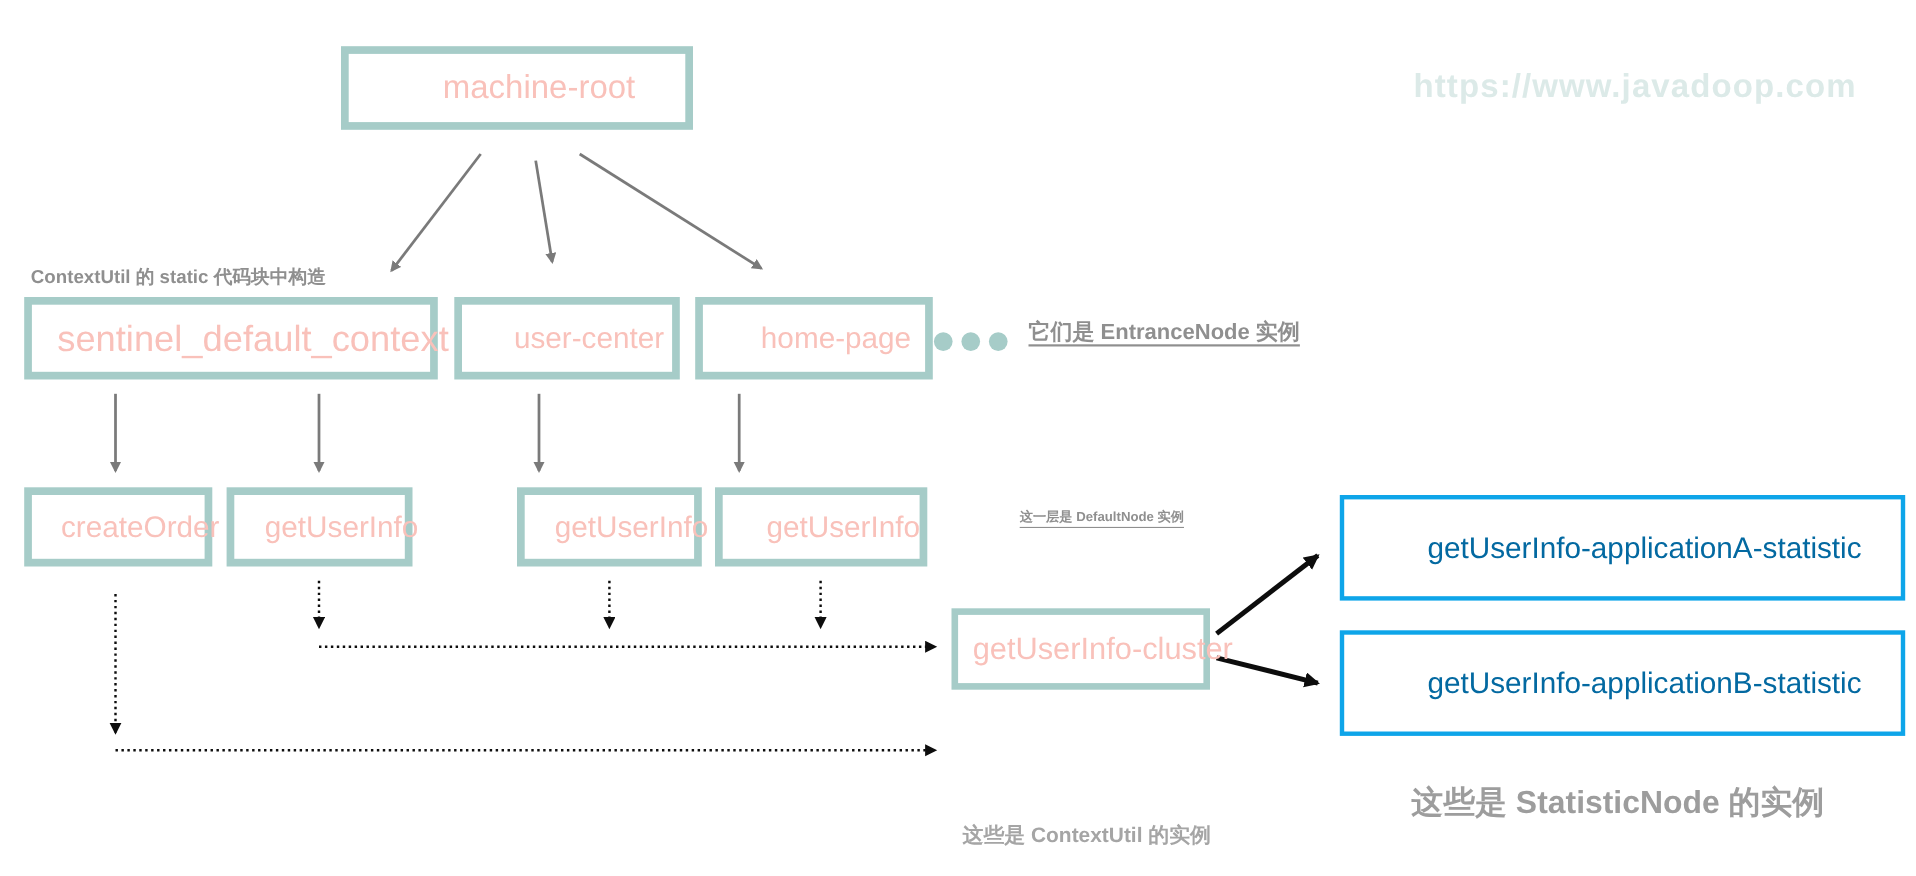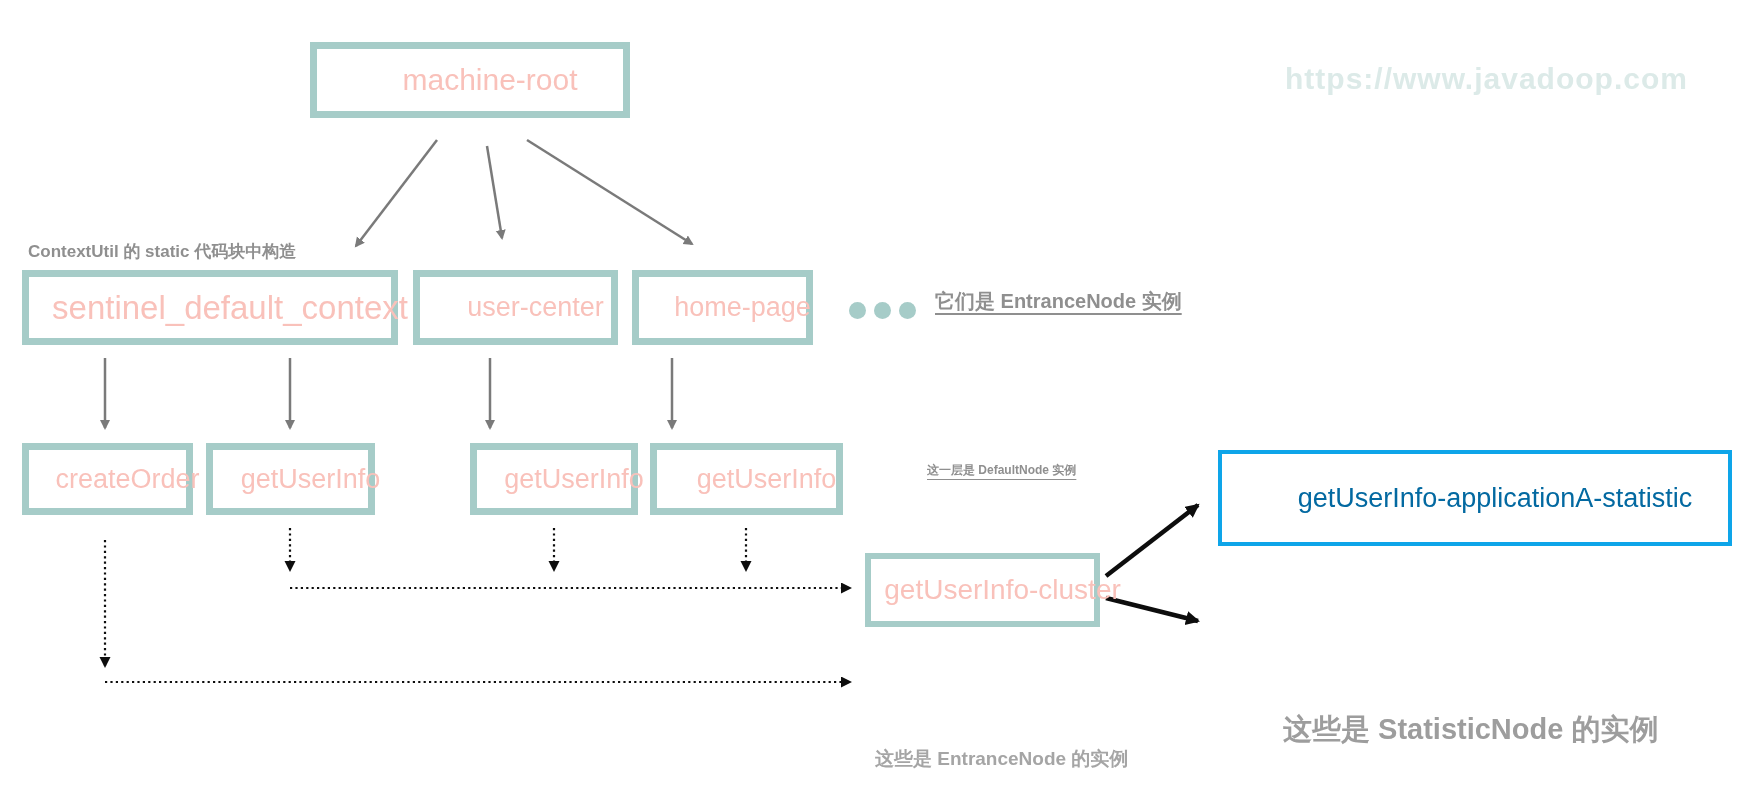--- a/index.html
+++ b/index.html
@@ -78,21 +78,21 @@
   </div>
 
   <div class="note" style="left:28px; top:240px; font-size:17px;">ContextUtil 的 static 代码块中构造</div>
 
   <div class="node light" style="left:22px; top:270px; width:376px; height:75px; font-size:33px;">
     <span>sentinel_default_context</span>
   </div>
   <div class="node light" style="left:413px; top:270px; width:205px; height:75px; font-size:27px;">
     <span>user-center</span>
   </div>
-  <div class="node light" style="left:632px; top:270px; width:181px; height:75px; font-size:27px;">
+  <div class="node light" style="left:632px; top:270px; width:216px; height:75px; font-size:27px;">
     <span>home-page</span>
   </div>
 
   <div class="dots">
     <span class="dot"></span>
     <span class="dot"></span>
     <span class="dot"></span>
   </div>
 
   <div class="note underlined" style="left:935px; top:288px; font-size:20px;">它们是 EntranceNode 实例</div>
@@ -109,21 +109,24 @@
   <div class="node light" style="left:650px; top:443px; width:193px; height:72px; font-size:27px;">
     <span>getUserInfo</span>
   </div>
 
   <div class="note underlined" style="left:927px; top:462px; font-size:12px;">这一层是 DefaultNode 实例</div>
 
   <div class="node light" style="left:865px; top:553px; width:235px; height:74px; font-size:28px; border-width:6px;">
     <span>getUserInfo-cluster</span>
   </div>
 
-  <div class="note" style="left:875px; top:746px; font-size:19px; color:#a5a5a5;">这些是 EntranceNode 的实例</div>
+  <div class="note" style="left:875px; top:746px; font-size:19px; color:#a5a5a5;">这些是 ContextUtil 的实例</div>
 
   <div class="node dark" style="left:1218px; top:450px; width:514px; height:96px; font-size:27px;">
     <span>getUserInfo-applicationA-statistic</span>
+  </div>
+  <div class="node dark" style="left:1218px; top:573px; width:514px; height:96px; font-size:27px;">
+    <span>getUserInfo-applicationB-statistic</span>
   </div>
 
   <div class="note" style="left:1283px; top:710px; font-size:29px; color:#9d9d9d;">这些是 StatisticNode 的实例</div>
 
 </div>
 
 </body></html>

